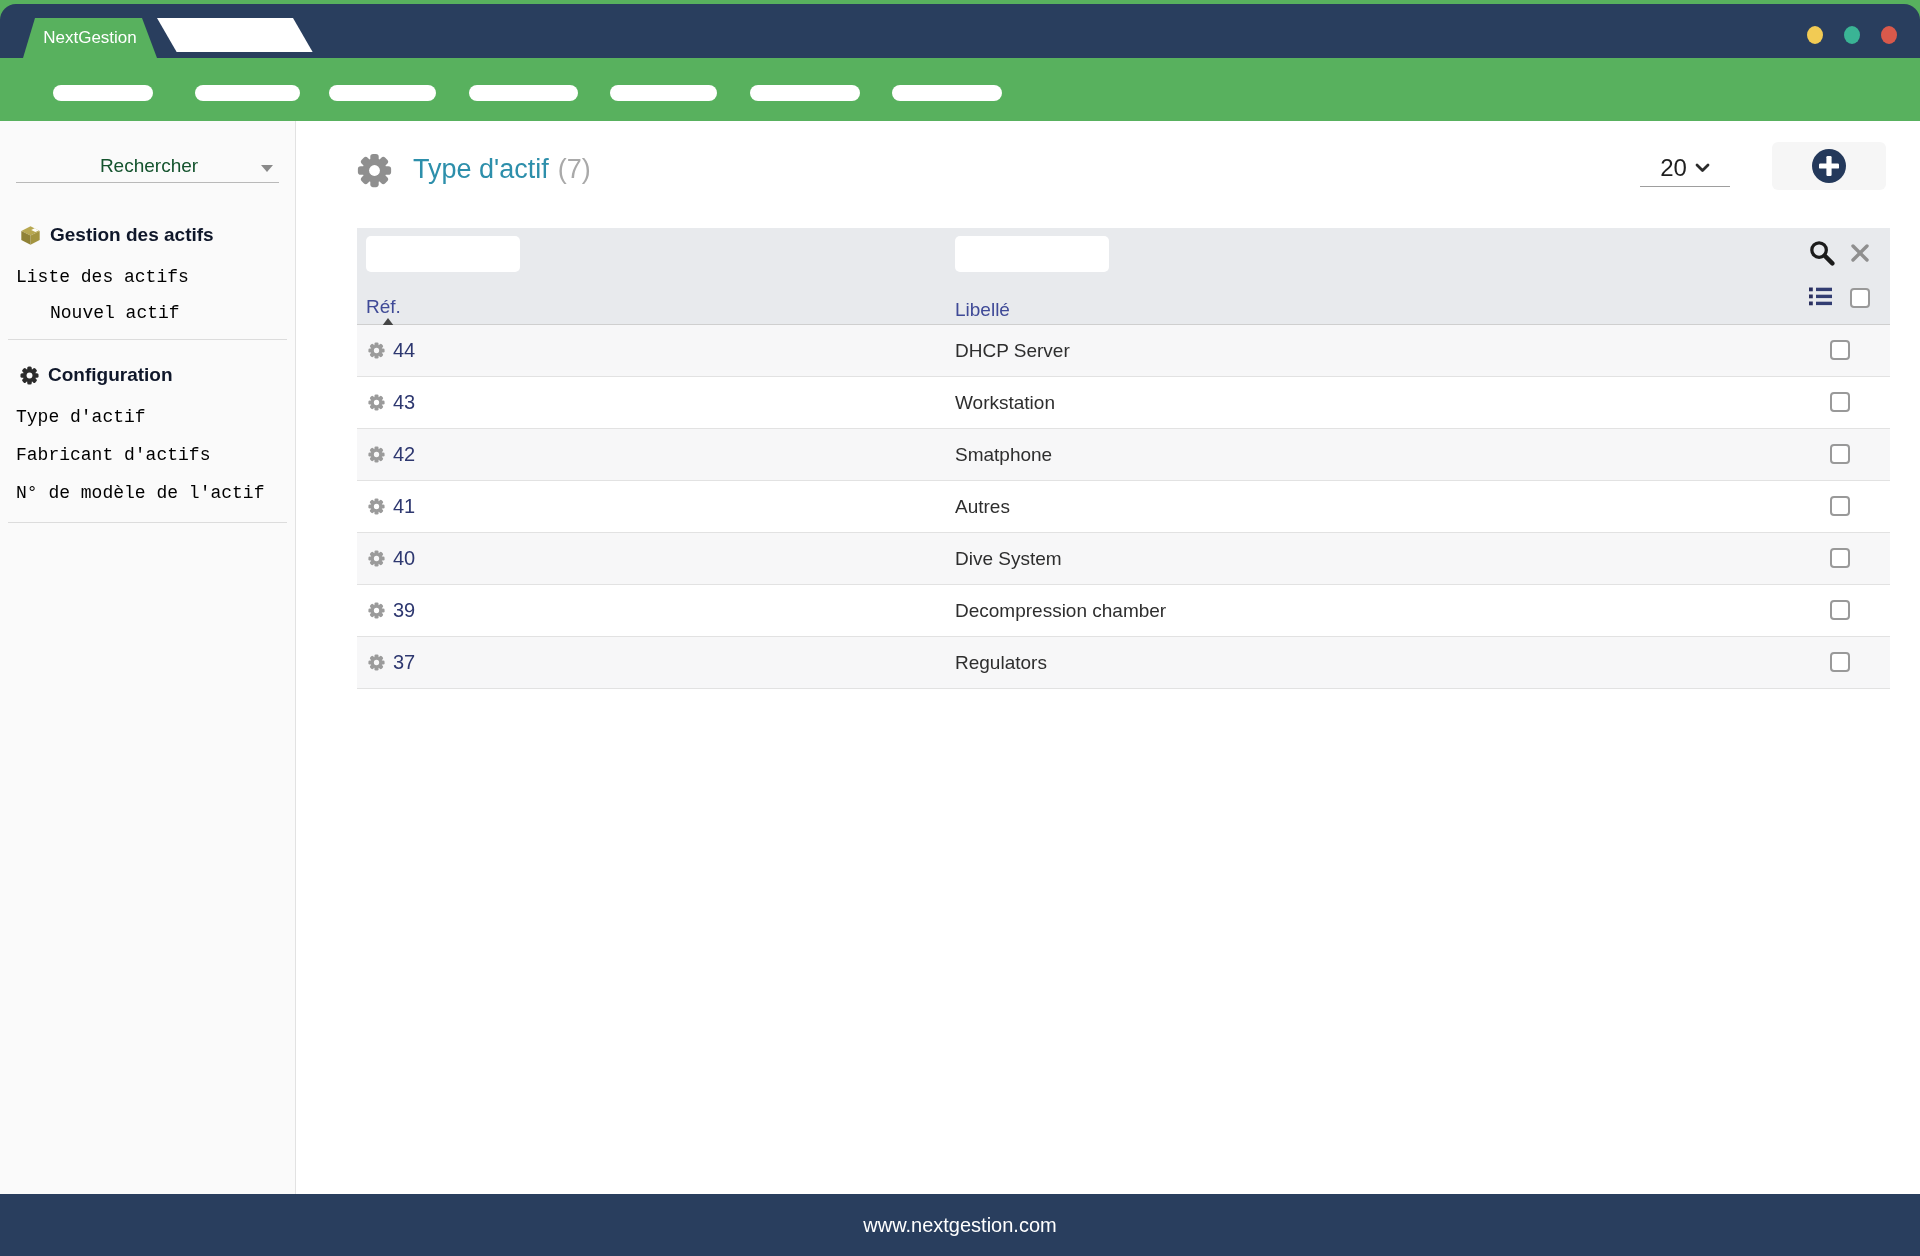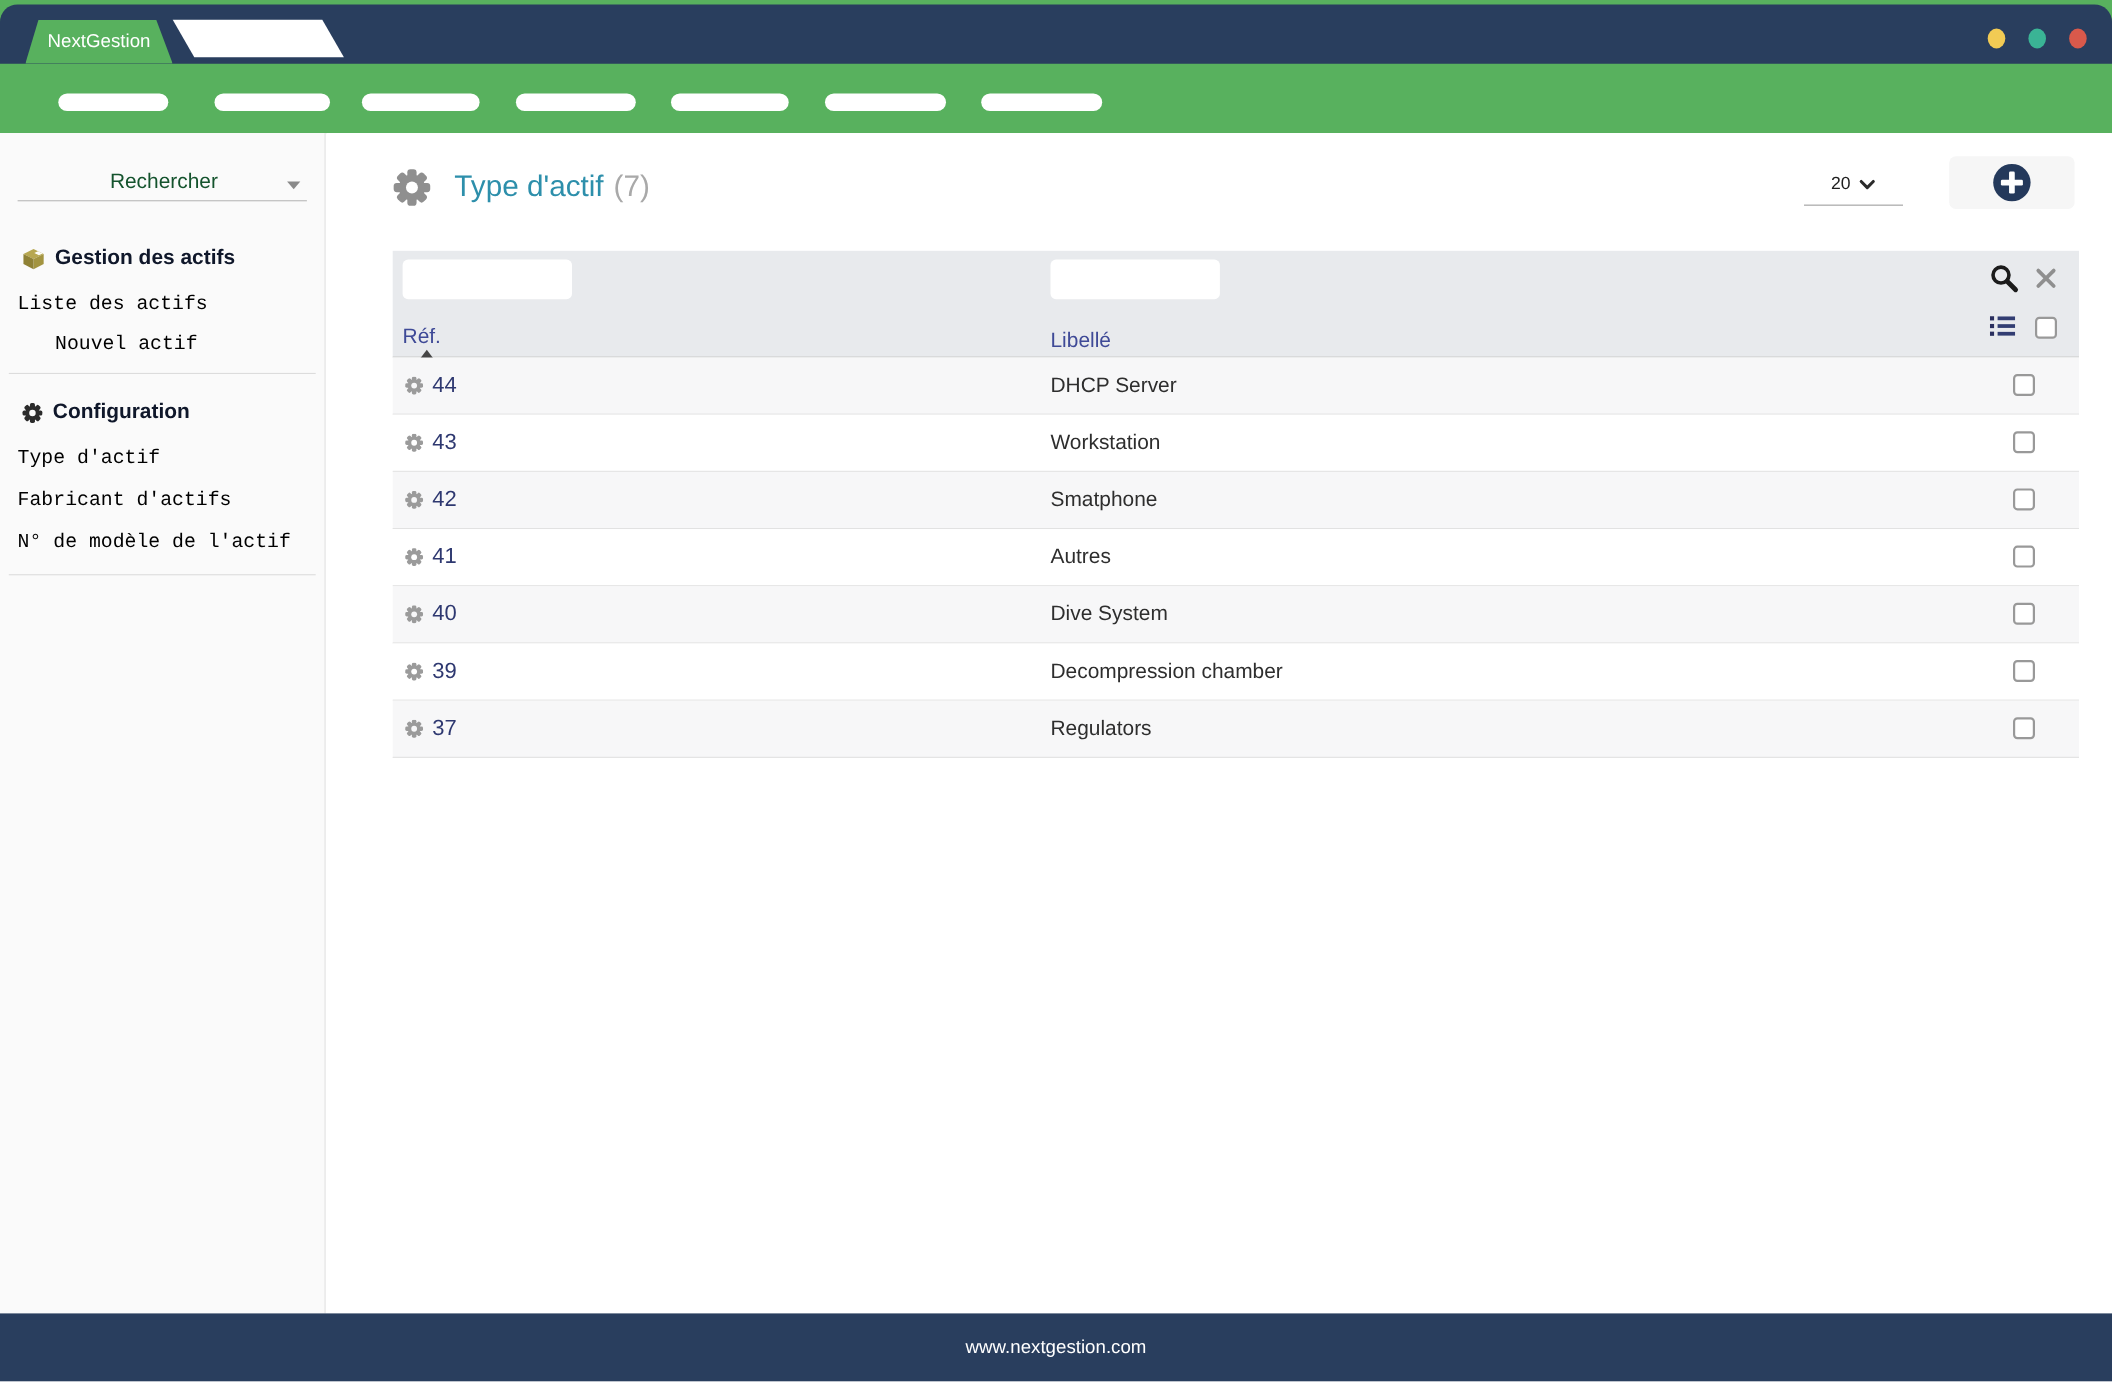--- a/index.html
+++ b/index.html
@@ -49,21 +49,21 @@
   .side-div{position:absolute;left:8px;width:279px;height:1px;background:#dcdcdc;}
   .sd1{top:218px;} .sd2{top:401px;}
 
   
   .main{position:absolute;left:297px;top:121px;width:1623px;height:1073px;background:#fff;--hole:#fff;}
   .page-gear{position:absolute;left:60px;top:32px;width:35px;height:35px;color:#8f8f8f;}
   .page-title{position:absolute;left:116px;top:33px;font-size:27px;color:var(--teal);}
   .page-count{font-size:27px;color:#a9a9a9;margin-left:9px;}
   .page-size{position:absolute;left:1343px;top:28px;width:90px;height:38px;border-bottom:1px solid #9e9e9e;
              display:flex;align-items:center;justify-content:center;gap:8px;cursor:pointer;}
-  .page-size .val{font-size:16px;color:#1f1f1f;}
+  .page-size .val{font-size:24px;color:#1f1f1f;}
   .add-btn{position:absolute;left:1475px;top:21px;width:114px;height:48px;background:#f6f6f6;border:none;
            border-radius:6px;display:flex;align-items:center;justify-content:center;cursor:pointer;}
 
   
   .table{position:absolute;left:60px;top:107px;width:1533px;}
   .thead{position:relative;height:97px;background:#e8eaed;border-bottom:1px solid #cfcfcf;}
   .filter-input{position:absolute;top:8px;width:154px;height:36px;border:none;border-radius:5px;
                 background:#fff;font-size:18px;padding:0 10px;outline:none;}
   .fi-ref{left:9px;} .fi-lib{left:598px;}
   .icon-btn{position:absolute;background:none;border:none;padding:0;cursor:pointer;line-height:0;}
@@ -81,21 +81,21 @@
   .trow{position:relative;height:52px;border-bottom:1px solid #e2e2e2;background:#fff;--hole:#fff;
         display:flex;align-items:center;padding-left:11px;}
   .trow:nth-child(odd){background:#f7f7f8;--hole:#f7f7f8;}
   .row-gear{width:17px;height:17px;color:#9b9b9b;flex:0 0 auto;cursor:pointer;}
   .ref{font-size:20px;color:var(--ref_navy);margin-left:8px;cursor:pointer;}
   .cell-label{position:absolute;left:598px;font-size:19px;color:#2e2e2e;}
   .cb-row{position:absolute;left:1473px;top:15px;}
 
   
   .footer{position:absolute;left:0;bottom:0;width:100%;height:62px;background:var(--navy);}
-  .footer a{display:block;text-align:center;line-height:62px;color:#fff;font-size:17px;
+  .footer a{display:block;text-align:center;line-height:62px;color:#fff;font-size:20px;
             text-decoration:none;}
 
   svg{display:block;}
 </style>
 </head>
 <body>
 
 <svg width="0" height="0" style="position:absolute">
   <defs>
     <symbol id="gear-sym" viewBox="0 0 20 20">

